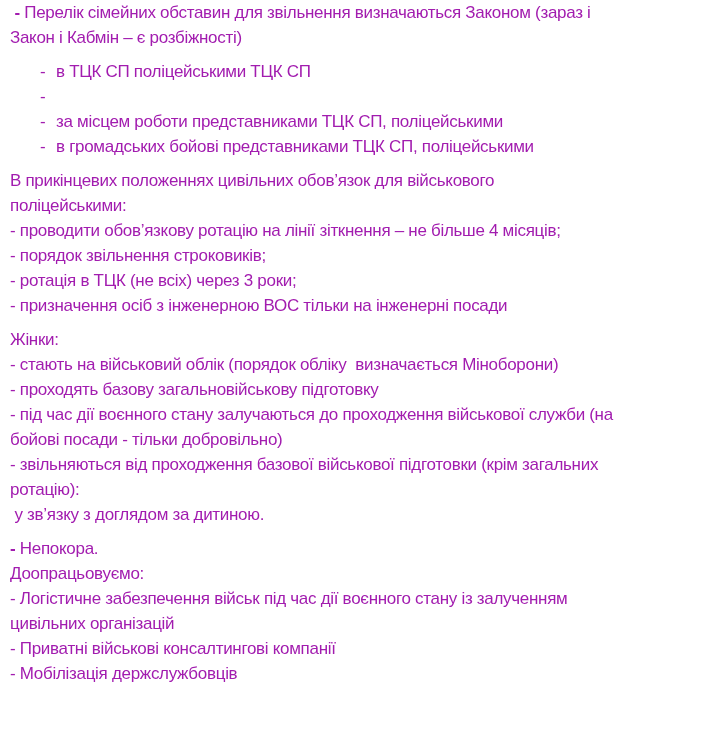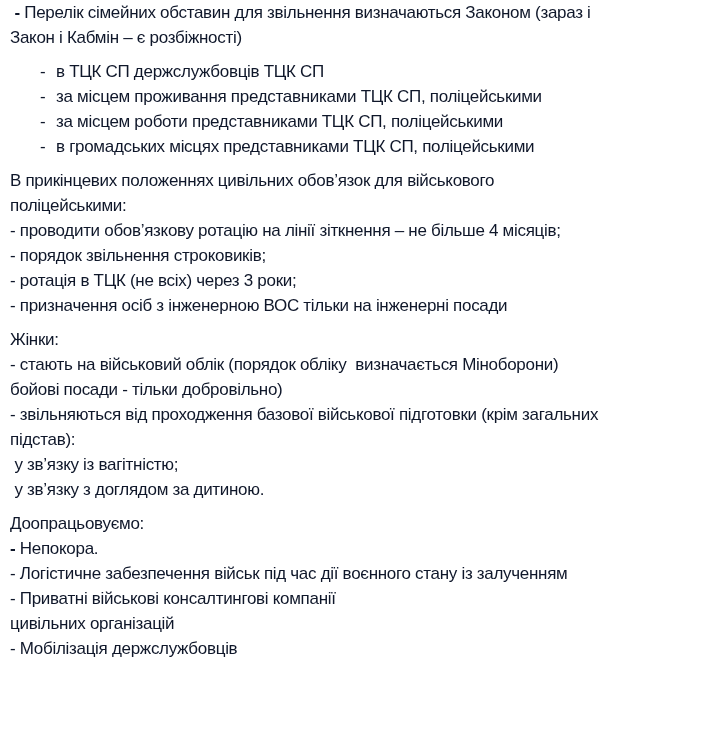--- a/index.html
+++ b/index.html
@@ -43,50 +43,51 @@
     top: 0;
   }
   .bold {
     font-weight: bold;
   }
 </style>
 </head>
 <body>
 
 <div class="page" style="background: rgb(255, 255, 255);">
-  <div class="doc" style="color: #0f172a;">
+  <div class="doc" style="color: #a21caf;">
       <div class="group">
         <div class="line"><span class=""> </span><span class="bold">-</span><span class=""> Перелік сімейних обставин для звільнення визначаються Законом (зараз і</span></div>
         <div class="line"><span class="">Закон і Кабмін – є розбіжності)</span></div>
       </div>
       <div class="group">
-        <div class="line bullet-line"><span class="bullet-marker">-</span><span class="">в ТЦК СП держслужбовців ТЦК СП</span></div>
-        <div class="line bullet-line"><span class="bullet-marker">-</span><span class="">за місцем проживання представниками ТЦК СП, поліцейськими</span></div>
+        <div class="line bullet-line"><span class="bullet-marker">-</span><span class="">в ТЦК СП поліцейськими ТЦК СП</span></div>
+        <div class="line bullet-line"><span class="bullet-marker">-</span></div>
         <div class="line bullet-line"><span class="bullet-marker">-</span><span class="">за місцем роботи представниками ТЦК СП, поліцейськими</span></div>
-        <div class="line bullet-line"><span class="bullet-marker">-</span><span class="">в громадських місцях представниками ТЦК СП, поліцейськими</span></div>
+        <div class="line bullet-line"><span class="bullet-marker">-</span><span class="">в громадських бойові представниками ТЦК СП, поліцейськими</span></div>
       </div>
       <div class="group">
         <div class="line"><span class="">В прикінцевих положеннях цивільних обов’язок для військового</span></div>
         <div class="line"><span class="">поліцейськими:</span></div>
         <div class="line"><span class="">- проводити обов’язкову ротацію на лінії зіткнення – не більше 4 місяців;</span></div>
         <div class="line"><span class="">- порядок звільнення строковиків;</span></div>
         <div class="line"><span class="">- ротація в ТЦК (не всіх) через 3 роки;</span></div>
         <div class="line"><span class="">- призначення осіб з інженерною ВОС тільки на інженерні посади</span></div>
       </div>
       <div class="group">
         <div class="line"><span class="">Жінки:</span></div>
         <div class="line"><span class="">- стають на військовий облік (порядок обліку  визначається Міноборони)</span></div>
+        <div class="line"><span class="">- проходять базову загальновійськову підготовку</span></div>
+        <div class="line"><span class="">- під час дії воєнного стану залучаються до проходження військової служби (на</span></div>
         <div class="line"><span class="">бойові посади - тільки добровільно)</span></div>
         <div class="line"><span class="">- звільняються від проходження базової військової підготовки (крім загальних</span></div>
-        <div class="line"><span class="">підстав):</span></div>
-        <div class="line"><span class=""> у зв’язку із вагітністю;</span></div>
+        <div class="line"><span class="">ротацію):</span></div>
         <div class="line"><span class=""> у зв’язку з доглядом за дитиною.</span></div>
       </div>
       <div class="group">
+        <div class="line"><span class="bold">-</span><span class=""> Непокора.</span></div>
         <div class="line"><span class="">Доопрацьовуємо:</span></div>
-        <div class="line"><span class="bold">-</span><span class=""> Непокора.</span></div>
         <div class="line"><span class="">- Логістичне забезпечення військ під час дії воєнного стану із залученням</span></div>
+        <div class="line"><span class="">цивільних організацій</span></div>
         <div class="line"><span class="">- Приватні військові консалтингові компанії</span></div>
-        <div class="line"><span class="">цивільних організацій</span></div>
         <div class="line"><span class="">- Мобілізація держслужбовців</span></div>
       </div>
     </div>
 </div>
 
 </body></html>

